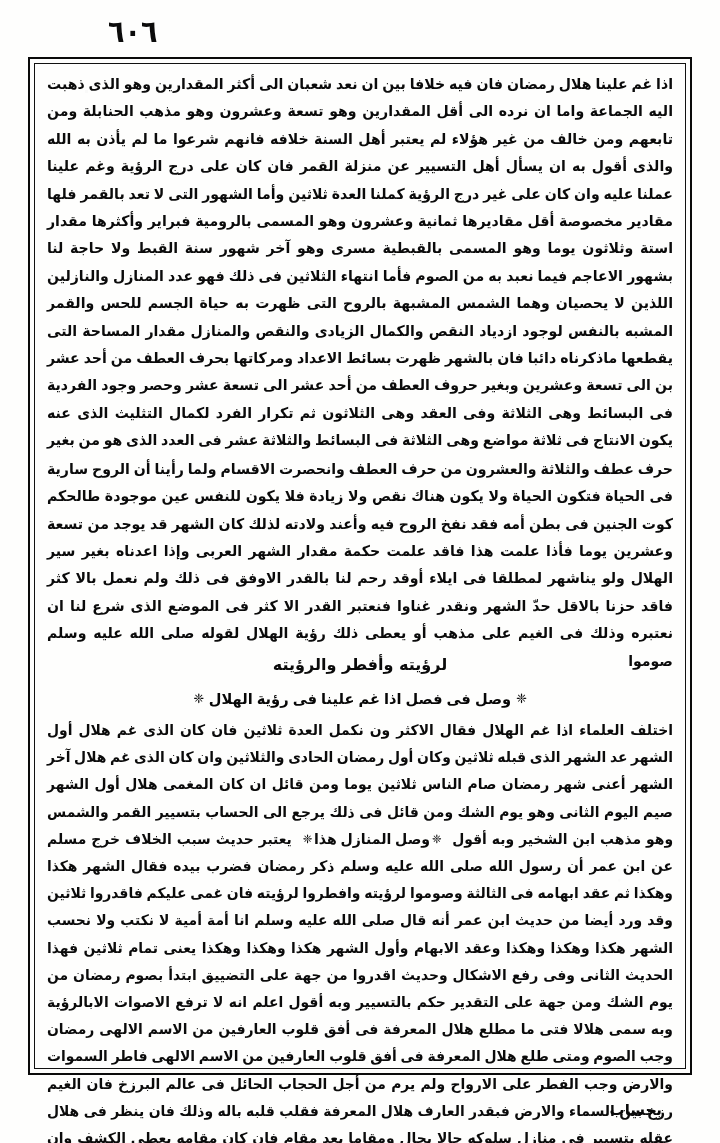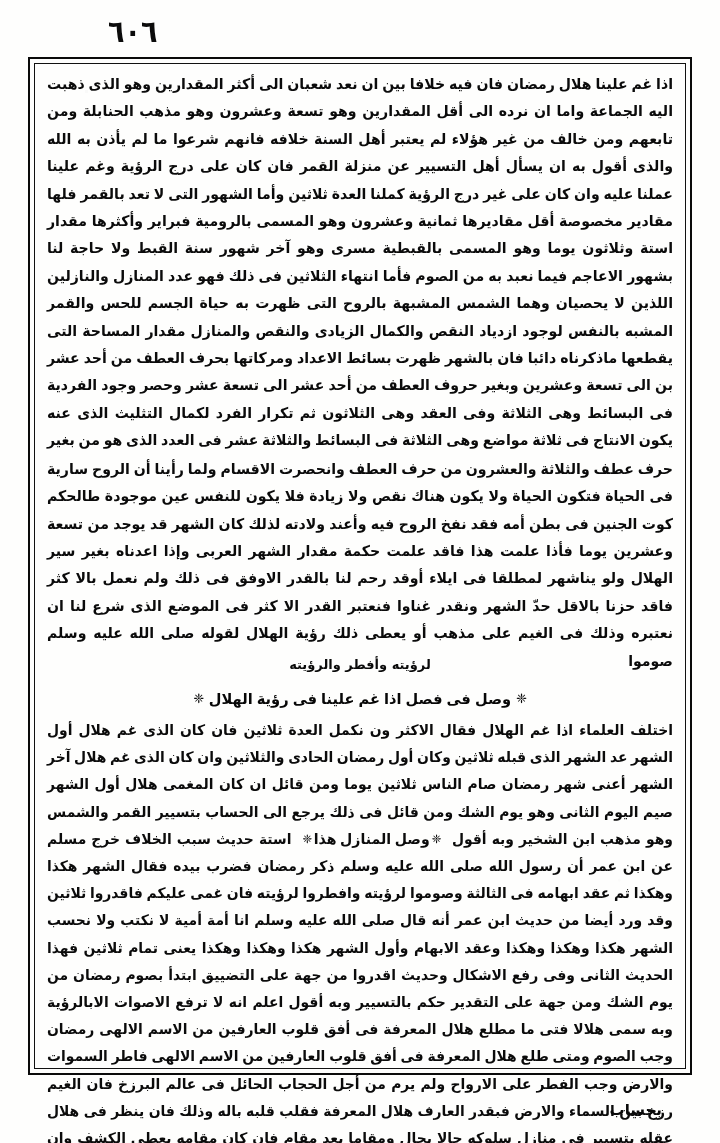--- a/index.html
+++ b/index.html
@@ -117,21 +117,21 @@
   }
 
   .para.p-body-1 p { line-height: 26.4px; }
   .para.p-body-2 p { line-height: 26.2px; font-size: 13.9px; }
 
   
   .closing-line {
     display: block;
     text-align: right;
     text-align-last: center;
-    font-size: 13px;
+    font-size: 16px;
     line-height: 27px;
     font-weight: 600;
     letter-spacing: -0.4px;
     color: #0b0b0b;
   }
 
   
   .section-heading {
     display: block;
     text-align-last: center;
@@ -230,21 +230,21 @@
       <span class="orn">❈</span><span class="heading-text">وصل فى فصل اذا غم علينا فى رؤية الهلال</span><span class="orn">❈</span>
     </div>
 
     <div class="para p-body-2">
       <p>
         <span>اختلف العلماء اذا غم الهلال فقال الاكثر ون نكمل العدة ثلاثين فان كان الذى غم هلال أول الشهر عد الشهر</span>
         <span>الذى قبله ثلاثين وكان أول رمضان الحادى والثلاثين وان كان الذى غم هلال آخر الشهر أعنى شهر رمضان صام</span>
         <span>الناس ثلاثين يوما ومن قائل ان كان المغمى هلال أول الشهر صيم اليوم الثانى وهو يوم الشك ومن قائل فى ذلك يرجع</span>
         <span>الى الحساب بتسيير القمر والشمس وهو مذهب ابن الشخير وبه أقول</span>
         <span class="inline-marker"><span class="orn">❈</span><span>وصل المنازل هذا</span><span class="orn">❈</span></span>
-        <span>استة حديث</span>
+        <span>يعتبر حديث</span>
         <span>سبب الخلاف خرج مسلم عن ابن عمر أن رسول الله صلى الله عليه وسلم ذكر رمضان فضرب بيده فقال الشهر</span>
         <span>هكذا وهكذا ثم عقد ابهامه فى الثالثة وصوموا لرؤيته وافطروا لرؤيته فان غمى عليكم فاقدروا ثلاثين وقد ورد</span>
         <span>أيضا من حديث ابن عمر أنه قال صلى الله عليه وسلم انا أمة أمية لا نكتب ولا نحسب الشهر هكذا وهكذا وهكذا</span>
         <span>وعقد الابهام وأول الشهر هكذا وهكذا وهكذا يعنى تمام ثلاثين فهذا الحديث الثانى وفى رفع الاشكال وحديث اقدروا</span>
         <span>من جهة على التضييق ابتدأ بصوم رمضان من يوم الشك ومن جهة على التقدير حكم بالتسيير وبه أقول اعلم انه لا ترفع</span>
         <span>الاصوات الابالرؤية وبه سمى هلالا فتى ما مطلع هلال المعرفة فى أفق قلوب العارفين من الاسم الالهى رمضان وجب</span>
         <span>الصوم ومتى طلع هلال المعرفة فى أفق قلوب العارفين من الاسم الالهى فاطر السموات والارض وجب الفطر على</span>
         <span>الارواح ولم يرم من أجل الحجاب الحائل فى عالم البرزخ فان الغيم رزخ بين السماء والارض فبقدر العارف هلال</span>
         <span>المعرفة فقلب قلبه باله وذلك فان ينظر فى هلال عقله بتسيير فى منازل سلوكه حالا بحال ومقاما بعد مقام فان كان مقامه</span>
         <span>يعطى الكشف وان النداء قد جاءه من خلف حجاب كما جاء وما كان لبشر أن يكلمه الله الا وحيا أو من وراء حجاب</span>

